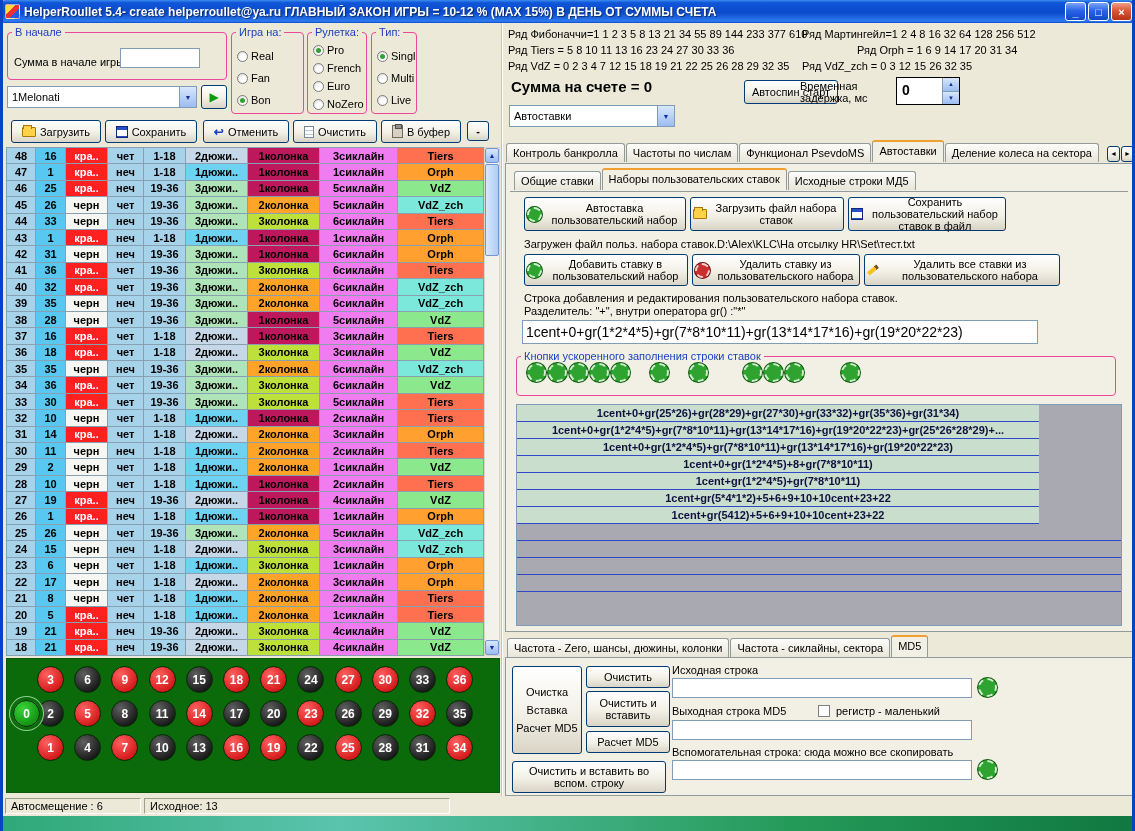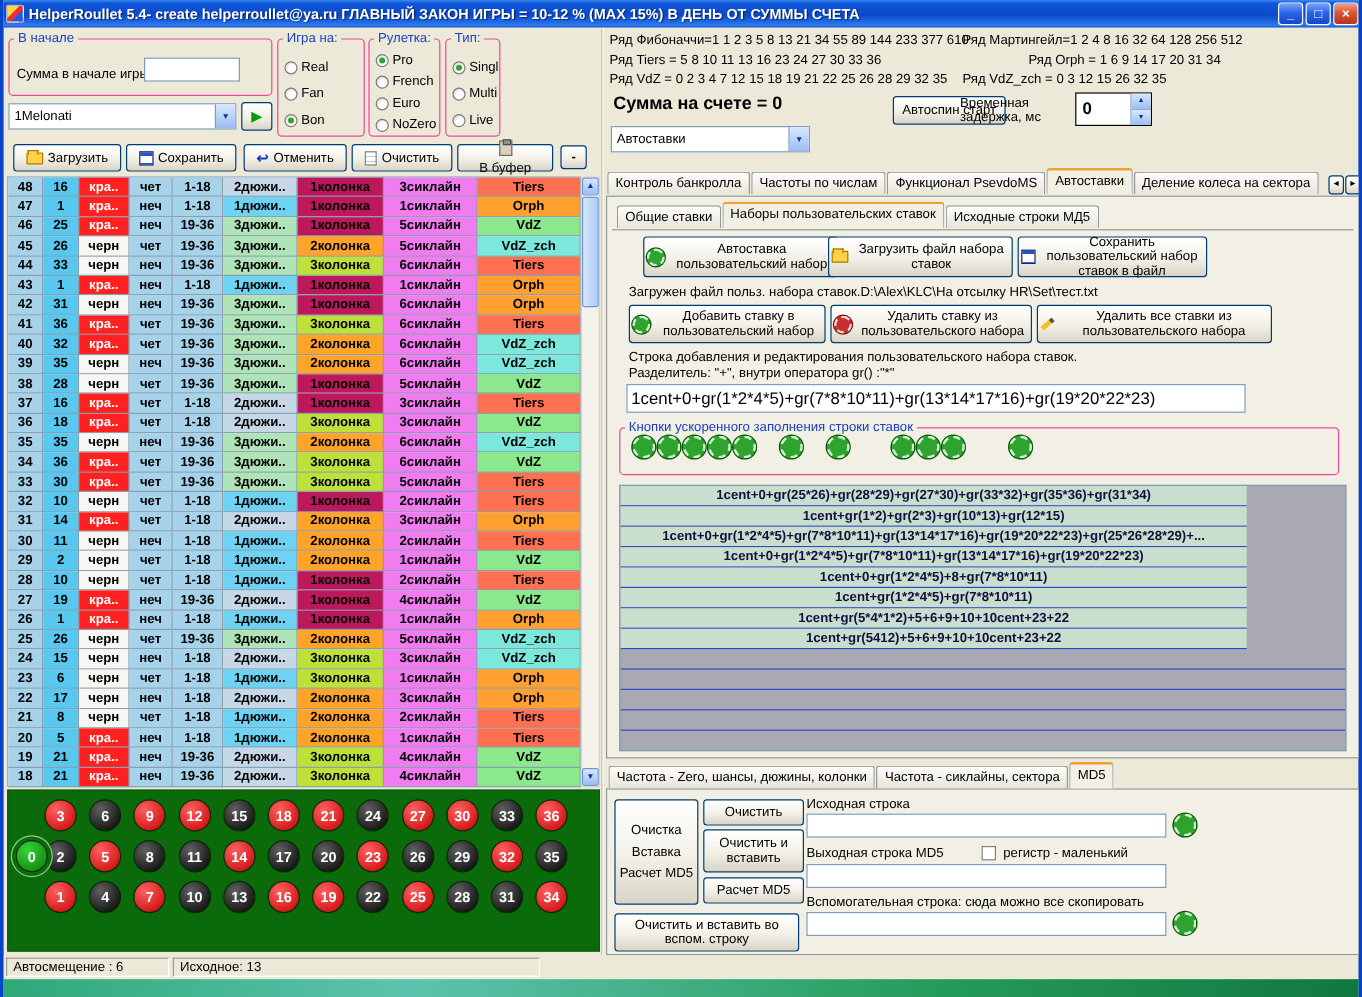--- a/index.html
+++ b/index.html
@@ -204,21 +204,21 @@
       <span>Сохранить</span>
     </div>
   <div class="abs btn" style="left:200px;top:120px;width:86px;height:23px;">
       <span class="ic-undo">↩</span>
       <span>Отменить</span>
     </div>
   <div class="abs btn" style="left:290px;top:120px;width:84px;height:23px;">
       <span class="ic-page"></span>
       <span>Очистить</span>
     </div>
-  <div class="abs btn" style="left:378px;top:120px;width:80px;height:23px;flex-direction:column;">
+  <div class="abs btn" style="left:378px;top:120px;width:80px;height:23px;">
       <span class="ic-clip"></span>
       <span>В буфер</span>
     </div>
   <div class="abs btn" style="left:464px;top:121px;width:22px;height:20px;font-weight:bold;">
       <span>-</span>
     </div>
 
   <div class="abs htable" id="history-rows" style="left:3px;top:147px;width:478px;height:509px;">
       <div class="hrow">
         <div class="hcell c-idx">48</div>
@@ -654,21 +654,21 @@
     </div>
 
   <div class="abs panel" style="left:502px;top:163px;width:628px;height:469px;">
     <div class="tabs" style="position:absolute;left:8px;top:4px;">
       <div class="tab">Общие ставки</div>
       <div class="tab active">Наборы пользовательских ставок</div>
       <div class="tab">Исходные строки МД5</div>
     </div>
     <div style="position:absolute;left:4px;top:27px;width:618px;border-top:1px solid #919B9C;"></div>
 
-    <div class="abs btn" style="left:30px;top:33px;width:162px;height:34px;">
+    <div class="abs btn" style="left:18px;top:33px;width:162px;height:34px;">
         <span class="chip inline"></span>
         <span style="flex:1;">Автоставка пользовательский набор</span>
       </div>
     <div class="abs btn" style="left:184px;top:33px;width:154px;height:34px;">
         <span class="ic-folder"></span>
         <span style="flex:1;">Загрузить файл набора ставок</span>
       </div>
     <div class="abs btn" style="left:342px;top:33px;width:158px;height:34px;">
         <span class="ic-save"></span>
         <span style="flex:1;">Сохранить пользовательский набор ставок в файл</span>
@@ -706,21 +706,20 @@
           <div class="chip" style="left: 172px; top: 1px;"></div>
           <div class="chip" style="left: 226px; top: 1px;"></div>
           <div class="chip" style="left: 247px; top: 1px;"></div>
           <div class="chip" style="left: 268px; top: 1px;"></div>
           <div class="chip" style="left: 324px; top: 1px;"></div>
         </div>
     </fieldset>
 
     <div class="abs betlist" id="bet-list" style="left:10px;top:240px;width:606px;height:222px;">
         <div class="bet-item">1cent+0+gr(25*26)+gr(28*29)+gr(27*30)+gr(33*32)+gr(35*36)+gr(31*34)</div>
-        <div class="bet-item">1cent+gr(1*2)+gr(2*3)+gr(10*13)+gr(12*15)</div>
         <div class="bet-item">1cent+0+gr(1*2*4*5)+gr(7*8*10*11)+gr(13*14*17*16)+gr(19*20*22*23)+gr(25*26*28*29)+...</div>
         <div class="bet-item">1cent+0+gr(1*2*4*5)+gr(7*8*10*11)+gr(13*14*17*16)+gr(19*20*22*23)</div>
         <div class="bet-item">1cent+0+gr(1*2*4*5)+8+gr(7*8*10*11)</div>
         <div class="bet-item">1cent+gr(1*2*4*5)+gr(7*8*10*11)</div>
         <div class="bet-item">1cent+gr(5*4*1*2)+5+6+9+10+10cent+23+22</div>
         <div class="bet-item">1cent+gr(5412)+5+6+9+10+10cent+23+22</div>
         <div class="bet-empty"></div>
         <div class="bet-empty"></div>
         <div class="bet-empty"></div>
         <div class="bet-empty"></div>

